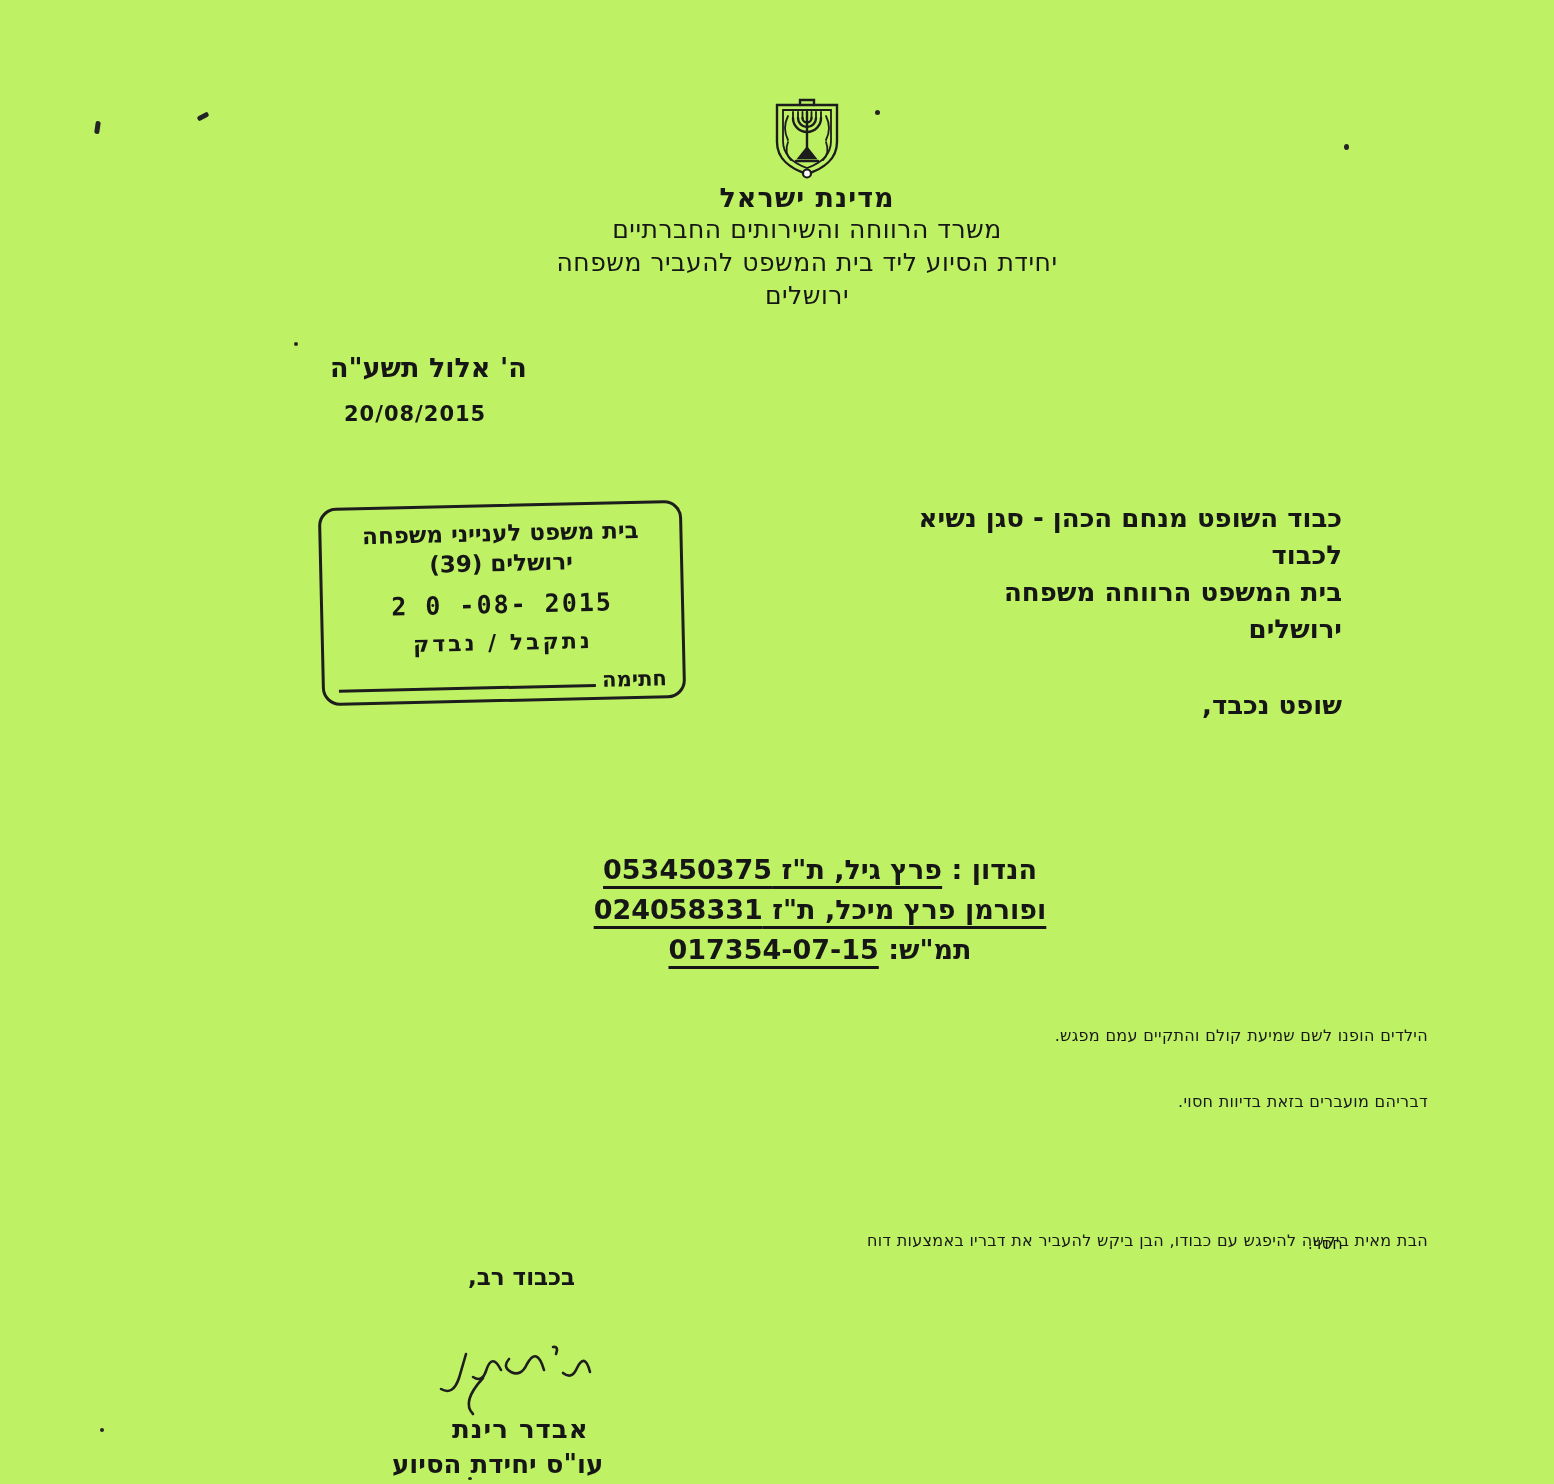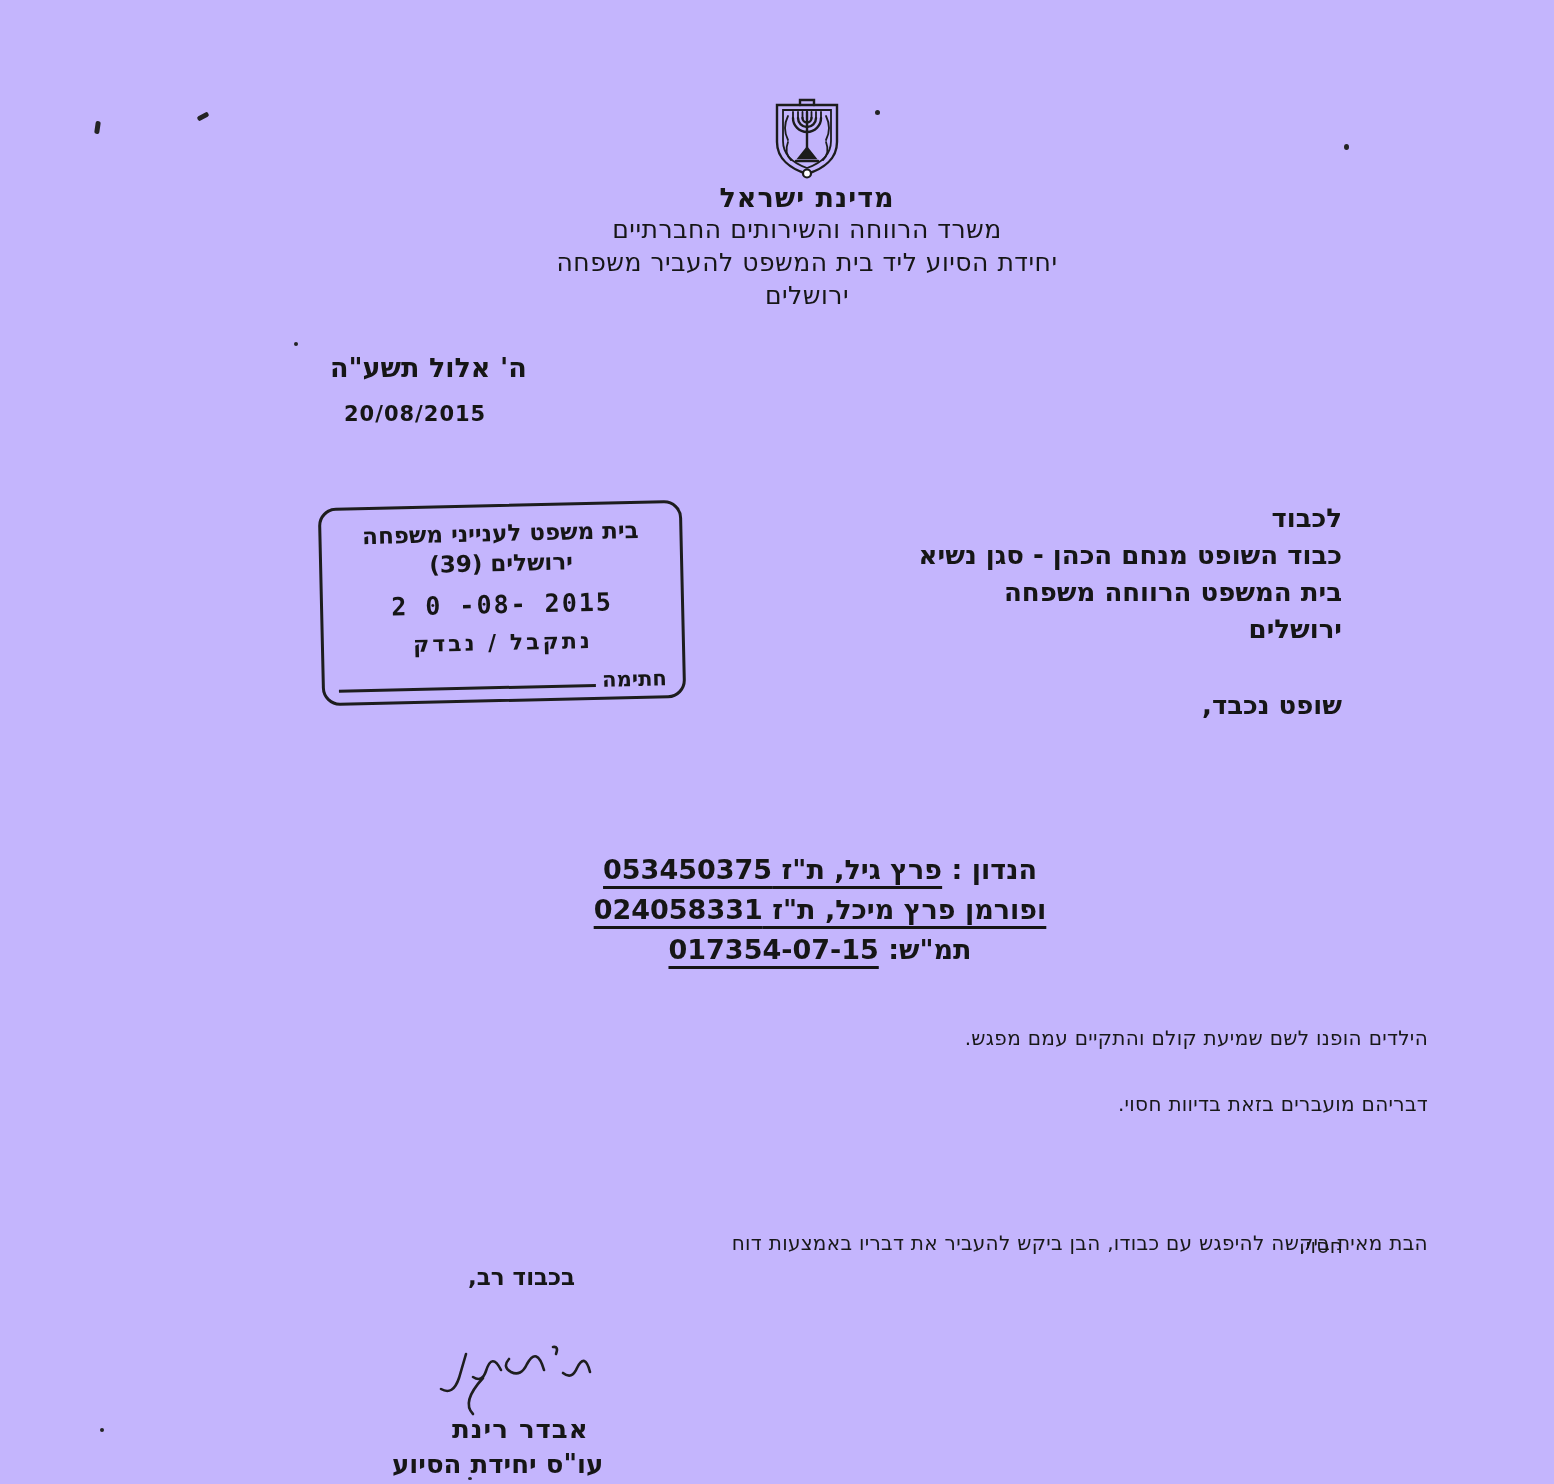--- a/index.html
+++ b/index.html
@@ -1,17 +1,17 @@
 <!DOCTYPE html>
 <html lang="he"><head>
 <meta charset="utf-8">
 <style>
   html,body{margin:0;padding:0;background:#e8e8e8;}
   .page{
-    position:relative;width:1554px;height:1484px;background:#c4b5fd;
+    position:relative;width:1554px;height:1484px;background:#bef264;
     font-family:"DejaVu Sans",sans-serif;color:#161616;overflow:hidden;
     margin:0 auto;
   }
   .abs{position:absolute;}
   .rtl{direction:rtl;}
 
   
   .header{left:60px;right:0;top:98px;display:flex;flex-direction:column;align-items:center;text-align:center;}
   .emblem{width:76px;height:82px;}
   .state-name{font-size:27px;font-weight:bold;margin-top:2px;letter-spacing:1px;}
@@ -36,21 +36,21 @@
 
   
   .addressee{right:212px;top:500px;text-align:right;font-size:26px;font-weight:bold;line-height:37px;}
   .salutation{right:212px;top:690px;font-size:26px;font-weight:bold;}
 
   
   .subject{left:470px;width:700px;top:850px;text-align:center;font-size:27px;font-weight:bold;line-height:40px;}
   .u{text-decoration:underline;text-decoration-thickness:2.5px;text-underline-offset:7px;}
 
   
-  .body-line{right:126px;font-size:20px;color:#181818;letter-spacing:0.3px;}
+  .body-line{right:126px;font-size:16px;color:#181818;letter-spacing:0.3px;}
   .p3b{right:211px;}
 
   
   .closing{left:468px;top:1264px;font-size:23px;font-weight:bold;}
   .sig-svg{left:404px;top:1338px;width:200px;height:84px;}
   .sig-name{left:452px;top:1414px;font-size:26px;font-weight:bold;letter-spacing:1px;}
   .sig-title{left:392px;top:1449px;font-size:26px;font-weight:bold;}
 
   
   .speck{background:#242424;border-radius:2px;}
@@ -105,22 +105,22 @@
     <div class="stamp-l">ירושלים (39)</div>
     <div class="stamp-date">2 0 -08- 2015</div>
     <div class="stamp-recv">נתקבל / נבדק</div>
     <div class="stamp-sig-row">
       <span class="stamp-sig-word">חתימה</span>
       <span class="stamp-sig-line"></span>
     </div>
   </div>
 
   <div class="abs addressee rtl">
+    <div>כבוד השופט מנחם הכהן - סגן נשיא</div>
     <div>לכבוד</div>
-    <div>כבוד השופט מנחם הכהן - סגן נשיא</div>
     <div>בית המשפט הרווחה משפחה</div>
     <div>ירושלים</div>
   </div>
   <div class="abs salutation rtl">שופט נכבד,</div>
 
   <div class="abs subject rtl">
     <div>
       <span>הנדון : </span><span class="u">פרץ גיל, ת"ז </span><span class="u" dir="ltr">053450375</span>
     </div>
     <div>

